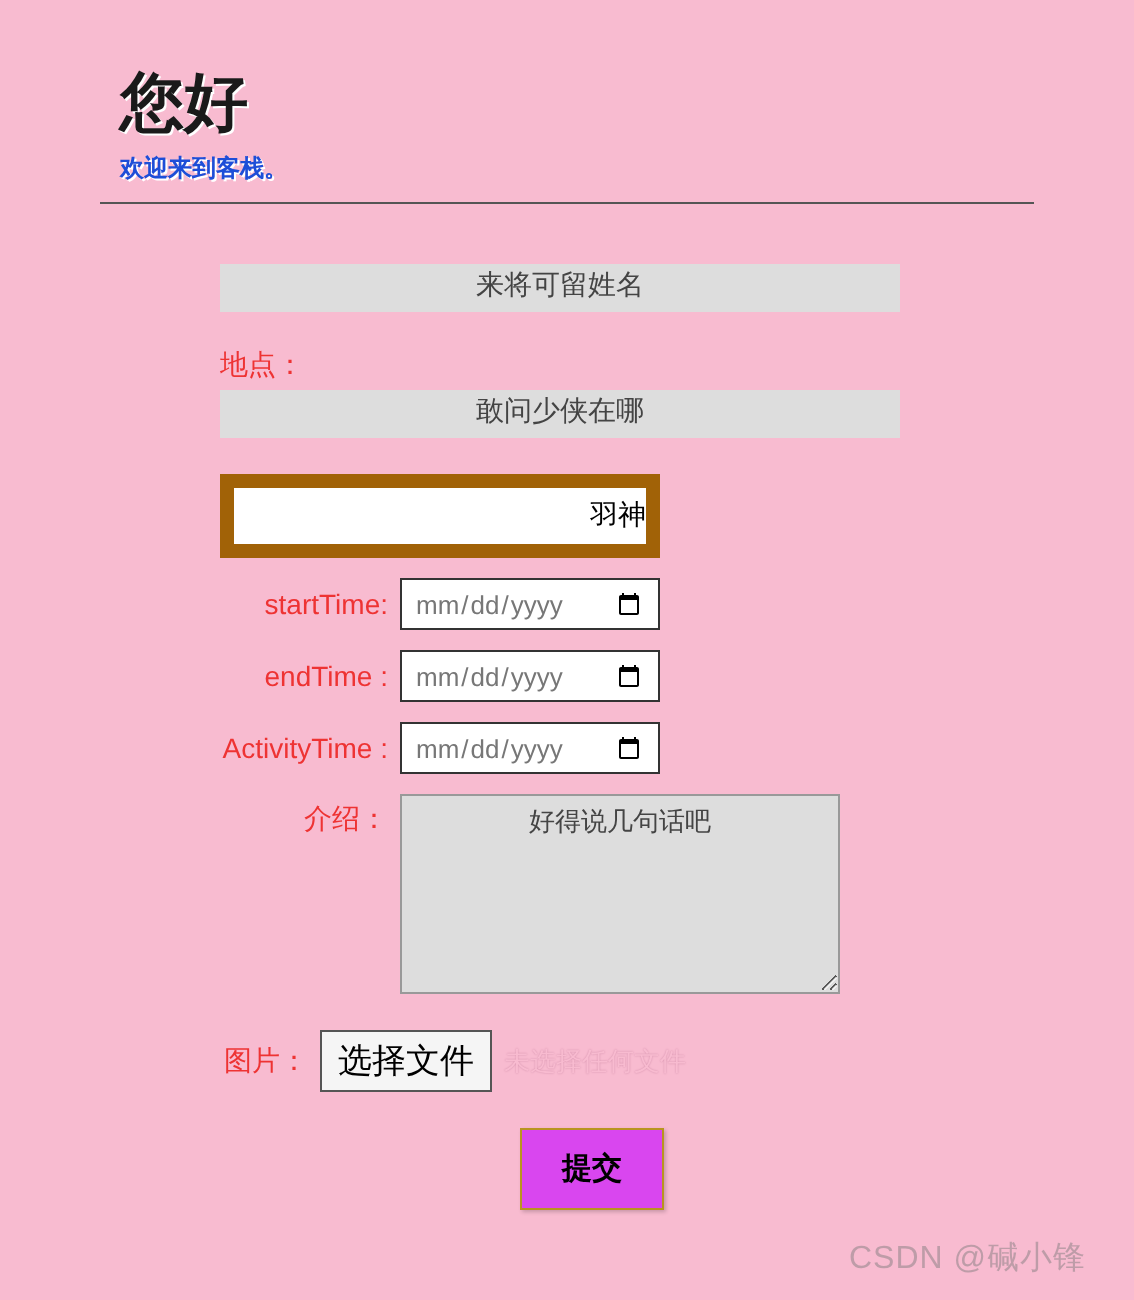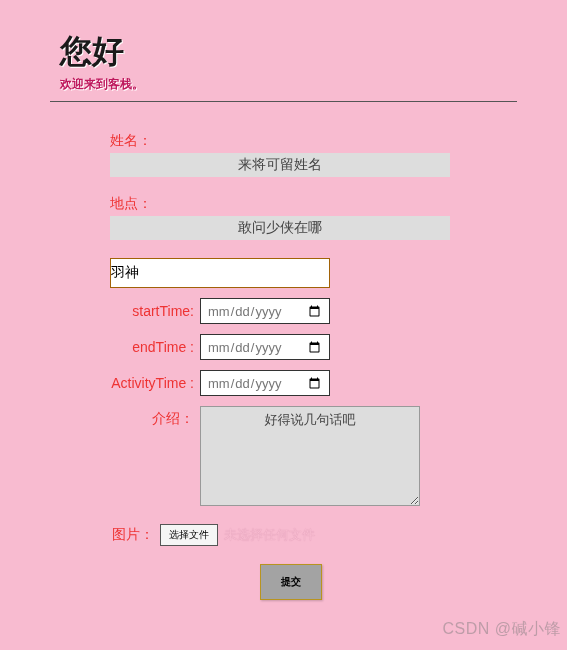--- a/index.html
+++ b/index.html
@@ -20,21 +20,21 @@
     }
     .title {
       font-size: 32px;
       font-weight: bold;
       color: #1a1a1a;
       text-shadow: 1px 1px 0 #fff;
     }
     .subtitle {
       font-size: 12px;
       font-weight: bold;
-      color: #be185d;
+      color: #1d4ed8;
       text-shadow: 1px 1px 0 #fff;
       margin-top: 2px;
     }
     hr.divider {
       border: none;
       border-top: 1px solid #555;
       margin-bottom: 30px;
     }
     .form-body {
       padding-left: 60px;
@@ -66,24 +66,24 @@
     }
     .row .label-red.inline {
       display: inline-block;
       width: 90px;
       margin-bottom: 0;
       text-align: right;
       padding-right: 6px;
     }
     .type-input {
       width: 220px;
-      height: 30px;
-      border: 1px solid #a16207;
+      height: 42px;
+      border: 7px solid #a16207;
       background: #fff;
-      text-align: left;
+      text-align: right;
       font-size: 14px;
       font-family: inherit;
     }
     .date-input {
       width: 130px;
       height: 26px;
       border: 1px solid #333;
       background: #fff;
       font-size: 13px;
       padding: 0 6px;
@@ -103,68 +103,67 @@
       padding-top: 4px;
       font-family: inherit;
       color: #444;
     }
     textarea.intro::placeholder { color: #444; }
     .file-row { margin-top: 18px; align-items: center; }
     .file-btn {
       border: 1px solid #555;
       background: #f5f5f5;
       padding: 3px 8px;
-      font-size: 10px;
+      font-size: 17px;
       font-family: inherit;
       cursor: pointer;
     }
     .file-hint {
       color: #f8bbd0;
       text-shadow: 0 0 1px #d08ca8;
       font-size: 13px;
       margin-left: 6px;
     }
     .submit-wrap {
       text-align: left;
       padding-left: 150px;
       margin-top: 18px;
     }
     .submit-btn {
-      background: #a3a3a3;
+      background: #d946ef;
       border: 1px solid #b8941f;
       padding: 10px 20px;
-      font-size: 10px;
+      font-size: 15px;
       font-weight: bold;
       font-family: inherit;
       cursor: pointer;
       box-shadow: 1px 1px 2px rgba(0,0,0,0.2);
     }
     .watermark {
       position: absolute;
       bottom: 10px;
-      right: 6px;
+      right: 24px;
       font-size: 16px;
       color: rgba(120,120,120,0.45);
       letter-spacing: 0.5px;
     }
   </style>
 </head>
 <body>
 
 <div class="container">
   <div class="header">
     <div class="title">您好</div>
     <div class="subtitle">欢迎来到客栈。</div>
   </div>
   <hr class="divider">
 
   <div class="form-body">
 
     <div class="field-block">
-      <span class="label-red">姓名：</span>
       <input class="wide-input" placeholder="来将可留姓名" style="">
     </div>
 
     <div class="field-block">
       <span class="label-red">地点：</span>
       <input class="wide-input" placeholder="敢问少侠在哪" style="">
     </div>
 
     <div class="row">
       <input class="type-input" value="羽神" style="">

